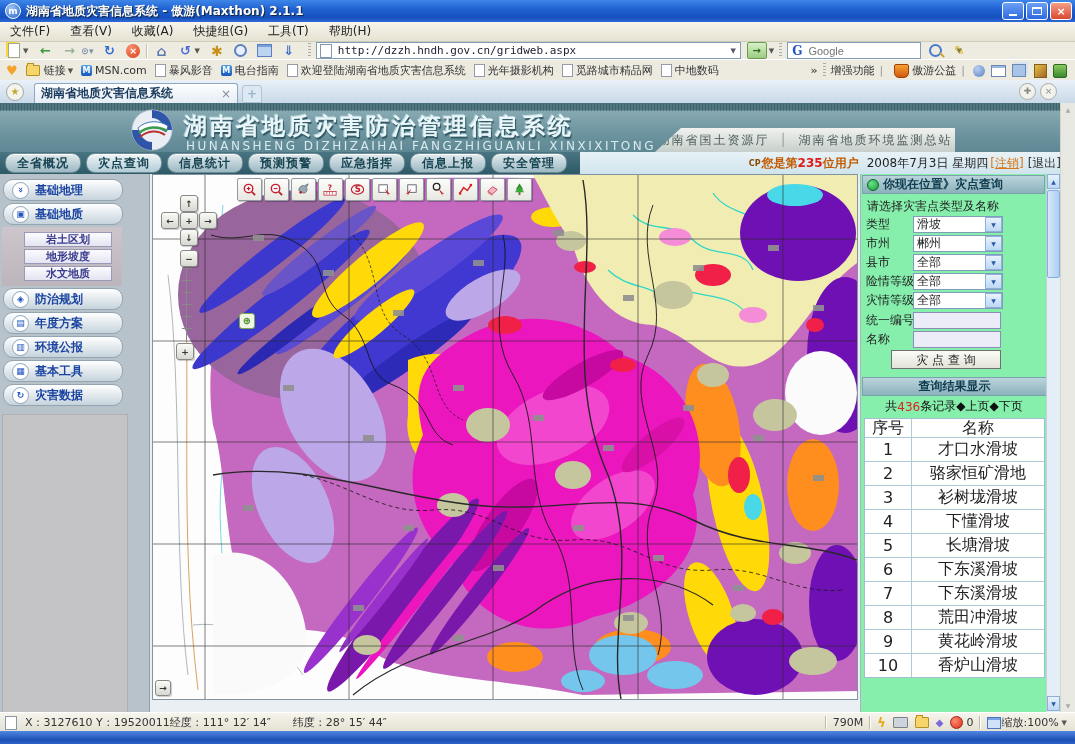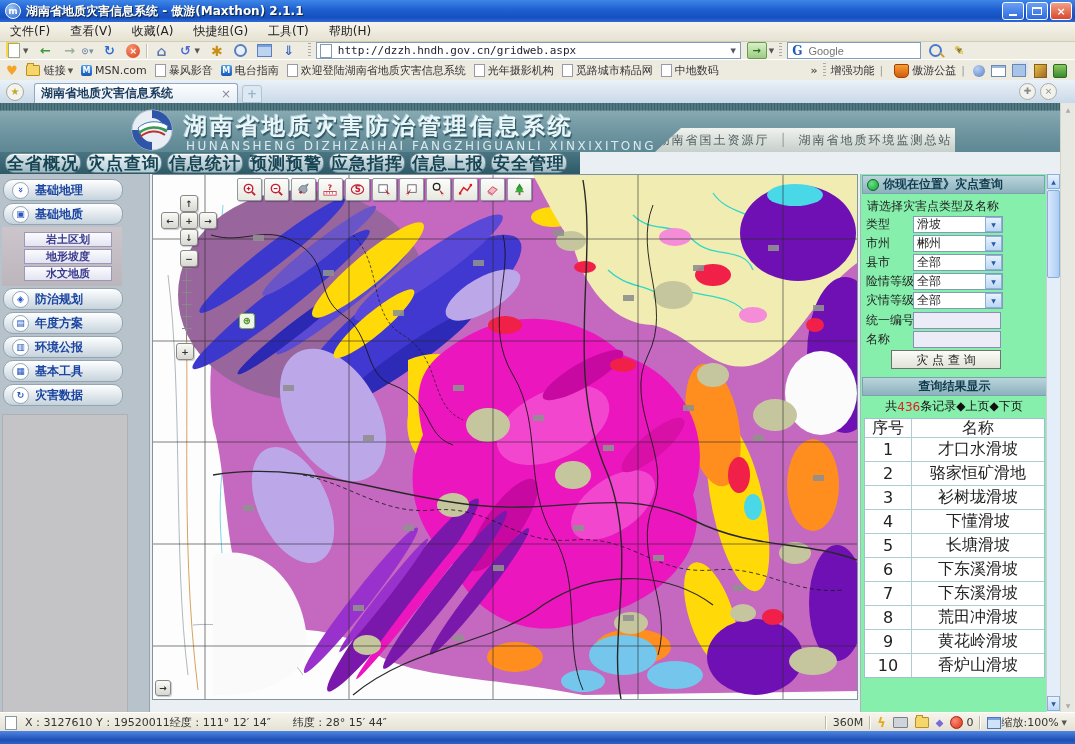--- a/index.html
+++ b/index.html
@@ -31,21 +31,21 @@
   .tab-active{margin-left:10px;width:190px;height:20px;margin-top:3px;background:linear-gradient(#FDFEFF,#E4ECF4);border:1px solid #8FA8C0;border-bottom:none;border-radius:3px 3px 0 0;display:flex;align-items:center;font-weight:bold;color:#1A3A5C;font-size:12px;padding:0 6px;}
   
   #banner{left:0;top:103px;width:1075px;height:49px;background:linear-gradient(180deg,#4E7782 0 7px,#87A9B2 8px,#6E95A0 60%,#5E8894);}
   #banner:before{content:"";position:absolute;left:0;top:0;width:100%;height:8px;background:repeating-linear-gradient(90deg,rgba(0,0,0,.18) 0 1px,transparent 1px 3px);}
   #banner-title{position:absolute;left:184px;top:8px;font-size:23px;font-weight:bold;color:#EAF7FA;letter-spacing:3px;text-shadow:1px 2px 1px #2E5560, -1px -1px 0 #B8D4DC;}
   #banner-sub{position:absolute;left:186px;top:36px;font-size:12px;color:#D8EAEE;letter-spacing:2.5px;}
   #banner-links{position:absolute;left:655px;top:25px;width:300px;height:24px;background:linear-gradient(#F0F2EE,#C6CFCB);clip-path:polygon(26px 0,100% 0,100% 100%,0 100%);display:flex;align-items:center;justify-content:center;font-size:12px;color:#4A5A5A;letter-spacing:2px;}
   
   #navrow-l{left:0;top:152px;width:580px;height:22px;background:linear-gradient(#497583,#2E5A68);display:flex;align-items:center;}
   #navrow-r{left:580px;top:152px;width:495px;height:22px;background:linear-gradient(#E8F2F6,#CFE4ED);display:flex;align-items:center;justify-content:flex-end;padding-right:0;box-sizing:border-box;font-size:12px;}
-  .navtab{width:74px;height:18px;margin-left:5px;border-radius:9px;background:linear-gradient(#E2EBEE,#9CB8C2);border:1px solid #6E8C96;box-shadow:inset 0 1px 0 #fff;display:flex;align-items:center;justify-content:center;font-size:17px;font-weight:bold;color:#174452;letter-spacing:1px;}
+  .navtab{width:74px;height:18px;margin-left:5px;border-radius:9px;background:linear-gradient(#E2EBEE,#9CB8C2);border:1px solid #6E8C96;box-shadow:inset 0 1px 0 #fff;display:flex;align-items:center;justify-content:center;font-size:12px;font-weight:bold;color:#174452;letter-spacing:1px;}
   
   #sidebar{left:0;top:174px;width:150px;height:538px;background:#B7C2CA;border-right:1px solid #96A2AA;box-sizing:border-box;padding-top:3px;}
   .spill{width:118px;height:20px;margin:2px 0 2px 3px;border-radius:10px;background:linear-gradient(#FFFFFF,#C6D3DC);border:1px solid #93A5B1;display:flex;align-items:center;font-size:12px;font-weight:bold;color:#1A44A0;}
   .spill .cir{width:15px;height:15px;margin:0 6px 0 8px;border-radius:50%;background:#fff;border:1px solid #8FA6B8;display:flex;align-items:center;justify-content:center;font-size:9px;color:#2255C0;}
   .ssub{width:86px;height:13px;margin:2px 0 2px 22px;background:linear-gradient(#FBFBFE,#E4E4F2);border:1px solid #9A9AB8;display:flex;align-items:center;justify-content:center;font-size:11px;font-weight:bold;color:#3A3A8C;}
   
   #map{left:152px;top:174px;width:706px;height:526px;background:#fff;border:1px solid #8294A0;box-sizing:border-box;overflow:hidden;}
   .mtb{position:absolute;left:84px;top:3px;display:flex;gap:2px;}
   .mtbtn{width:23px;height:21px;background:linear-gradient(#FCFCFA,#E8E8E2);border:1px solid #9098A0;border-radius:2px;display:flex;align-items:center;justify-content:center;box-shadow:1px 1px 1px rgba(0,0,0,.25);}
   .navbtn{position:absolute;width:16px;height:15px;background:linear-gradient(#FAFAF6,#D8D8D2);border:1px solid #888;border-radius:3px;display:flex;align-items:center;justify-content:center;font-size:9px;font-weight:bold;color:#333;box-shadow:1px 1px 1px rgba(0,0,0,.2);}
@@ -213,20 +213,29 @@
 
   <div class="abs" id="navrow-l">
     <div class="navtab">全省概况</div>
     <div class="navtab" style="background:linear-gradient(#F0F6F8,#B2CCD6);">灾点查询</div>
     <div class="navtab">信息统计</div>
     <div class="navtab">预测预警</div>
     <div class="navtab">应急指挥</div>
     <div class="navtab">信息上报</div>
     <div class="navtab">安全管理</div>
   </div>
+  <div class="abs" id="navrow-r">
+    <span style="font-size:8px;font-weight:bold;color:#8B4A00;margin-right:1px;">CP</span>
+    <span style="font-weight:bold;color:#C25A00;">您是第</span>
+    <span style="font-weight:bold;color:#E01818;">235</span>
+    <span style="font-weight:bold;color:#C25A00;">位用户</span>
+    <span style="color:#222;margin-left:8px;">2008年7月3日 星期四</span>
+    <span style="color:#D87818;text-decoration:underline;margin-left:2px;">[注销]</span>
+    <span style="color:#333;margin:0 14px 0 4px;">[退出]</span>
+  </div>
 
   <div class="abs" id="sidebar">
     <div class="spill">
         <span class="cir">
           <span style="display:inline-block;transform:rotate(90deg);">»</span>
         </span>
         <span>基础地理</span>
       </div>
     <div class="spill">
         <span class="cir">▣</span>
@@ -646,21 +655,21 @@
     <div style="position:absolute;bottom:3px;left:0;width:100%;color:#AAA;font-size:6px;text-align:center;">▼</div>
   </div>
 
   <div class="abs flex" id="statusbar">
     <div class="icon-page" style="margin-left:5px;"></div>
     <span style="margin-left:8px;">X：3127610 Y：19520011</span>
     <span style="">经度：111° 12′ 14″</span>
     <span style="margin-left:22px;">纬度：28° 15′ 44″</span>
     <div style="margin-left:auto;display:flex;align-items:center;">
       <div class="st-sep"></div>
-      <span>360M</span>
+      <span>790M</span>
       <div class="st-sep"></div>
       <span style="color:#E8A818;font-weight:bold;font-size:13px;">ϟ</span>
       <div class="icon-printer" style="margin-left:7px;"></div>
       <div class="icon-folder" style="margin-left:7px;"></div>
       <span style="color:#7A6AD8;margin-left:7px;font-size:10px;">◆</span>
       <div class="icon-badge" style="margin-left:7px;"></div>
       <span style="margin-left:3px;">0</span>
       <div class="st-sep"></div>
       <div class="icon-win"></div>
       <span style="margin-left:0;">缩放:100%</span>

